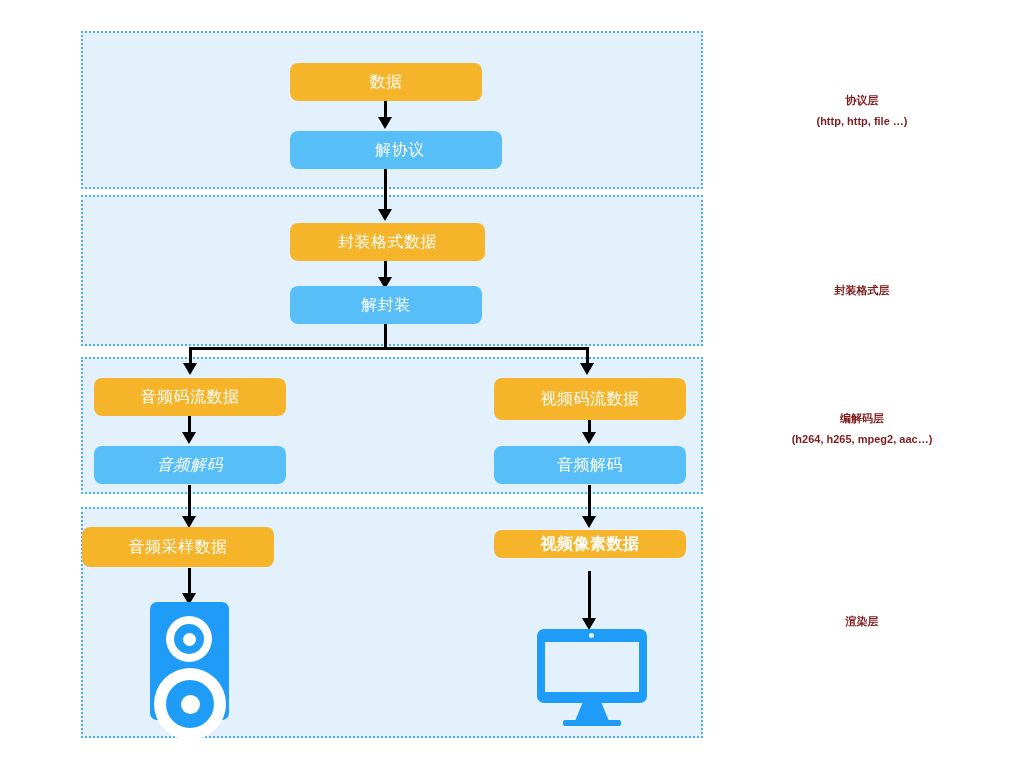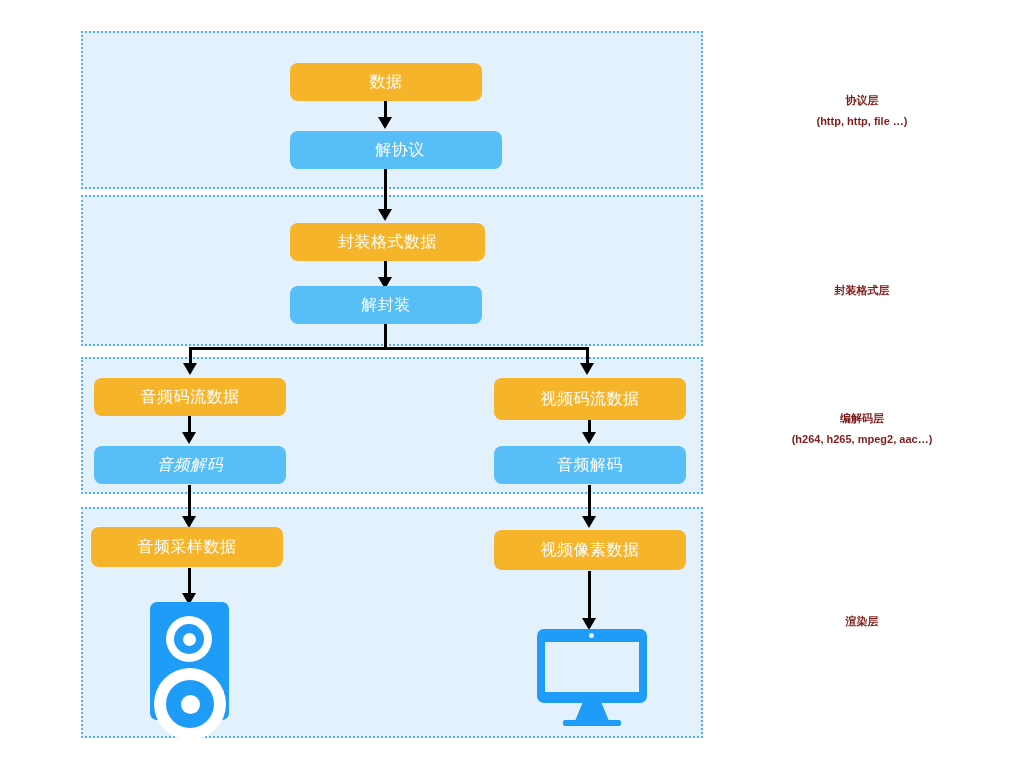--- a/index.html
+++ b/index.html
@@ -196,25 +196,25 @@
   </div>
 
   <div class="node blue" style="left:94px; top:446px; width:192px; height:38px;font-style:italic;">
     <span>音频解码</span>
   </div>
 
   <div class="node blue" style="left:494px; top:446px; width:192px; height:38px;">
     <span>音频解码</span>
   </div>
 
-  <div class="node orange" style="left:91px; top:527px; width:192px; height:40px;">
+  <div class="node orange" style="left:82px; top:527px; width:192px; height:40px;">
     <span>音频采样数据</span>
   </div>
 
-  <div class="node orange" style="left:494px; top:530px; width:192px; height:40px;">
+  <div class="node orange" style="left:494px; top:530px; width:192px; height:28px;font-weight:bold;">
     <span>视频像素数据</span>
   </div>
 
   <div class="speaker" style="left:150px; top:602px; width:79px; height:118px;">
     <div class="spk-ring spk-small" style="left:16px; top:14px;"></div>
     <div class="spk-ring spk-big" style="left:4px; top:66px;"></div>
   </div>
 
   <div class="monitor-frame" style="left:537px; top:629px; width:110px; height:74px;">
     <div class="monitor-cam" style="left:52px; top:4px;"></div>

